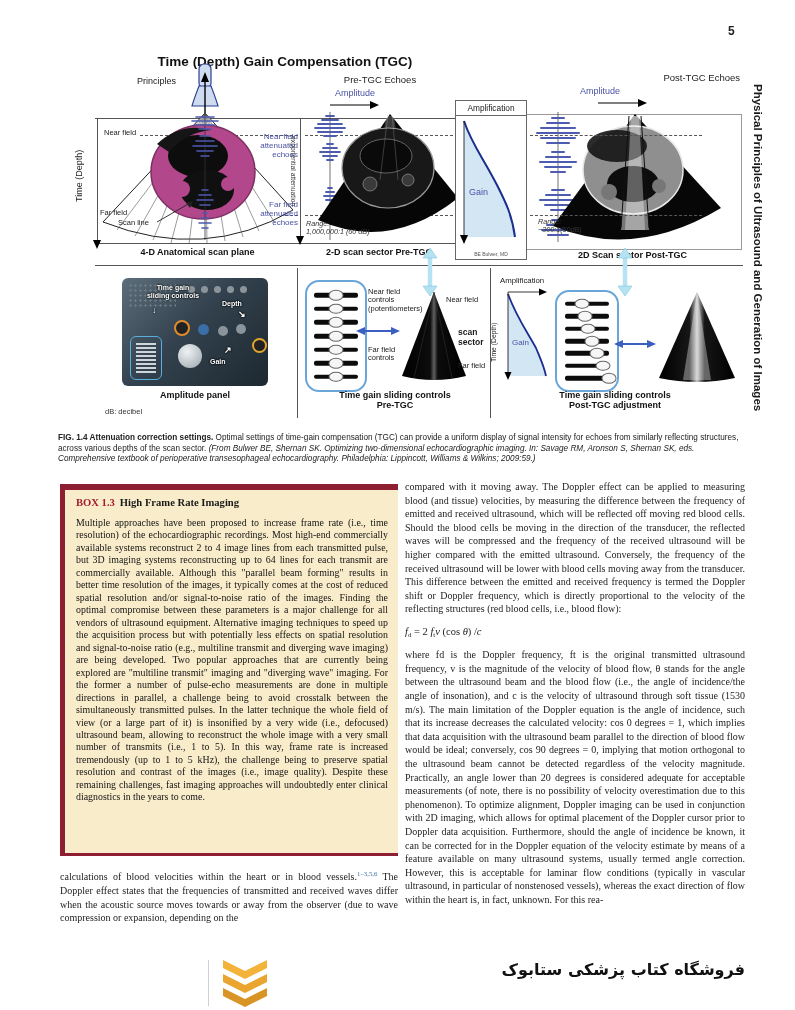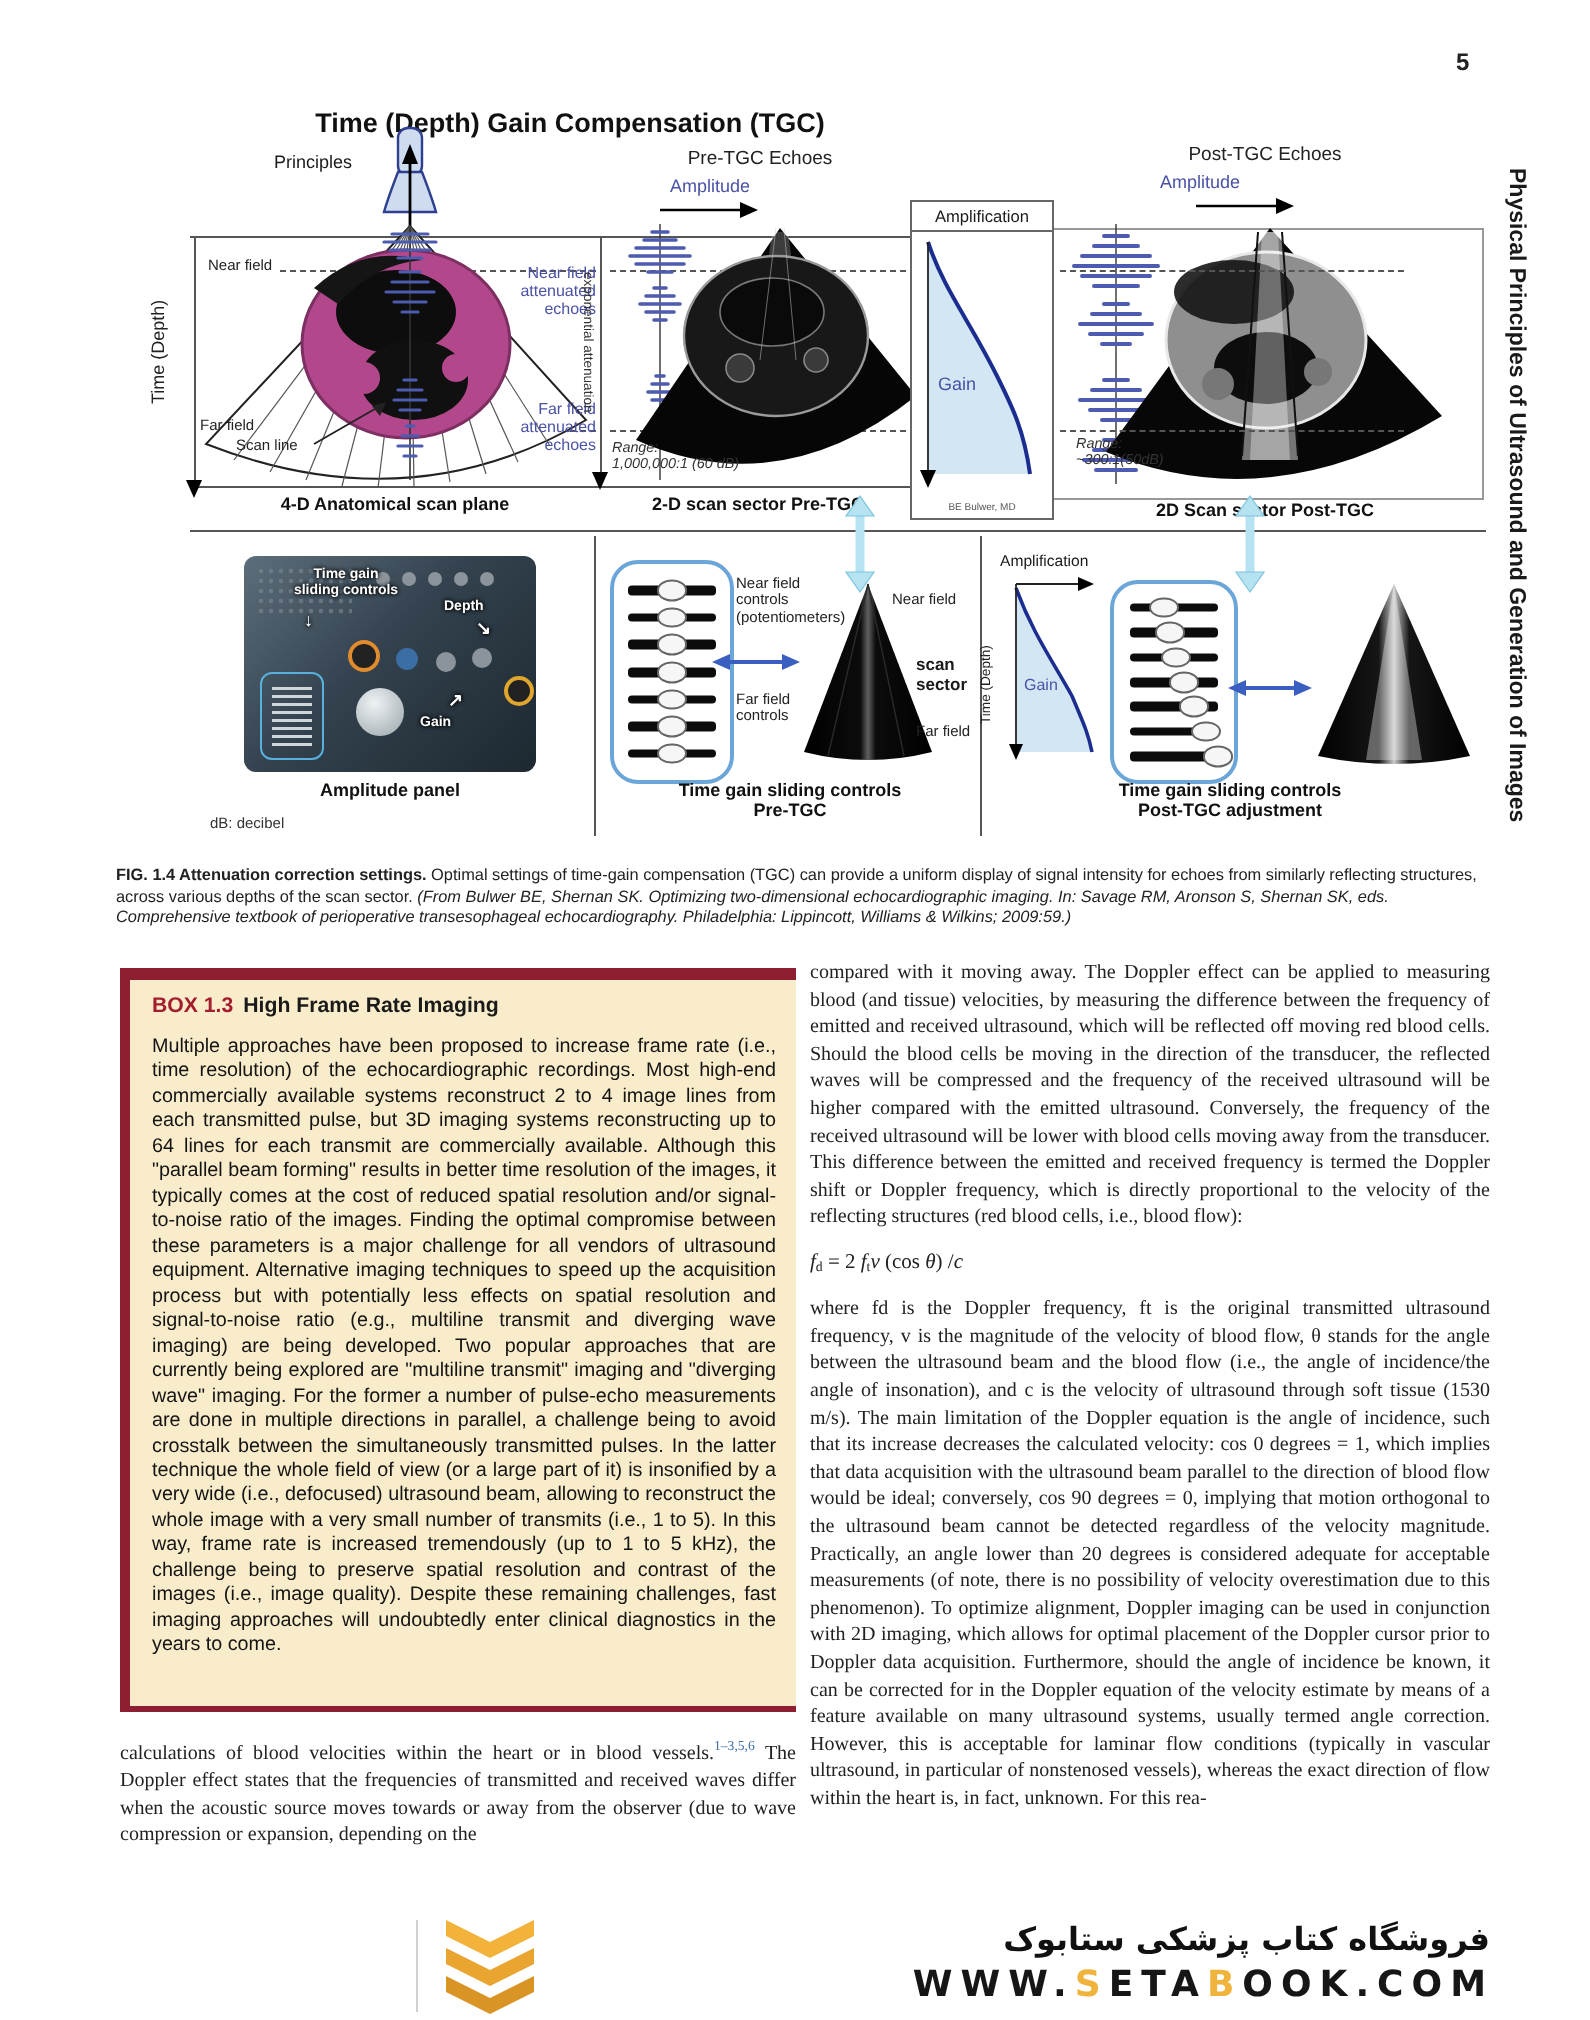--- a/index.html
+++ b/index.html
@@ -29,21 +29,21 @@
      text-shadow:0 0 2px #000,0 0 2px #000;}
   
   .slider-panel{position:absolute;background:#fff;border:2px solid #6aa6d8;border-radius:14px;
      display:flex;flex-direction:column;justify-content:space-evenly;padding:4px 0;}
   .srow{position:relative;height:9px;}
   .strack{position:absolute;left:50%;top:50%;transform:translate(-50%,-50%);width:44px;height:4.5px;background:#0c0c0c;border-radius:2px;}
   .shandle{position:absolute;top:50%;transform:translate(-50%,-50%);width:13px;height:8.5px;
      background:#f6f6f6;border:1.2px solid #666;border-radius:50%;}
   
   #box13{background:#f8ecca;border-left:5px solid #8e1f33;border-top:6px solid #8e1f33;
-     border-bottom:3px solid #8e1f33;padding:7px 10px 12px 11px;min-height:344px;}
+     border-bottom:3px solid #8e1f33;padding:7px 10px 12px 11px;min-height:344px;font-family:Liberation Serif, serif;}
   #box13 .hdr{font-size:10.6px;font-weight:bold;margin-bottom:9px;}
   #box13 .hdr .lbl{color:#a31c30;margin-right:5px;}
   #box13 .bodytxt{font-size:9.9px;line-height:1.26;text-align:justify;color:#141414;}
   
   .serif{font-family:"Liberation Serif",serif;font-size:10px;line-height:1.36;text-align:justify;color:#222;}
   sup.ref{color:#3f6fa8;font-size:6.8px;}
   .seg-i{font-style:italic;}
   .seg-sub{font-size:0.65em;vertical-align:-0.25em;}
   .seg-gold{color:#f0b33c;}
   
@@ -198,21 +198,21 @@
       <svg style="position:absolute;left:2px;top:18px;" width="64" height="126" viewBox="0 0 64 126">
         <path d="M6,2 C14,26 26,40 40,68 C48,84 54,96 57,118 L6,118 Z" fill="#d2e6f4"></path>
         <path d="M6,2 C14,26 26,40 40,68 C48,84 54,96 57,118" fill="none" stroke="#1b2d8e" stroke-width="2"></path>
         <line x1="6" y1="2" x2="6" y2="118" stroke="#222" stroke-width="0.9"></line>
         <polygon points="2,116 10,116 6,125" fill="#000"></polygon>
       </svg>
       <div class="abs blue" style="left:13px;top:86px;font-size:9px;">Gain</div>
       <div class="ctr" style="position:absolute;left:0;bottom:2px;width:100%;font-size:5px;color:#555;">BE Bulwer, MD</div>
     </div>
 
-    <div class="abs ctr panel-head" style="left:465px;top:22px;width:215px;">Post-TGC Echoes</div>
+    <div class="abs ctr panel-head" style="left:465px;top:22px;width:215px;text-align:right;">Post-TGC Echoes</div>
     <div class="abs ctr blue" style="left:465px;top:36px;width:150px;font-size:9px;">Amplitude</div>
 
     <div class="abs" style="left:465px;top:64px;width:215px;height:134px;border:1px solid #999;"></div>
 
     <svg class="abs" style="left:468px;top:62px;" width="70" height="132" viewBox="0 0 70 132">
       <line x1="30" y1="0" x2="30" y2="130" stroke="#333" stroke-width="0.7"></line>
       <g stroke="#4d5bb0" stroke-width="2" stroke-linecap="round">
         <line x1="24" y1="6" x2="36" y2="6"></line>
           <line x1="19" y1="11" x2="41" y2="11"></line>
         <line x1="13" y1="16" x2="47" y2="16"></line>
@@ -457,15 +457,14 @@
 
   <div class="abs" id="fade"></div>
 
   <div class="abs" style="left:208px;top:960px;width:1px;height:46px;background:#d0d0d0;z-index:6;"></div>
   <svg class="abs" style="left:220px;top:958px;z-index:6;" width="50" height="50" viewBox="0 0 50 50">
     <path d="M3,2 L25,13 L47,2 L47,10 L25,21 L3,10 Z" fill="#f3b33a"></path>
     <path d="M3,16 L25,27 L47,16 L47,24 L25,35 L3,24 Z" fill="#e9a52f"></path>
     <path d="M3,30 L25,41 L47,30 L47,38 L25,49 L3,38 Z" fill="#d99426"></path>
   </svg>
   <div class="abs" style="right:50px;top:960px;z-index:6;font-weight:bold;" id="persian-title">فروشگاه کتاب پزشکی ستابوک</div>
-  <div class="abs" style="right:48px;top:982px;z-index:6;" id="footer-url"><span>WWW.</span><span class="seg-gold">S</span><span>ETA</span><span class="seg-gold">B</span><span>OOK.COM</span></div>
 
 </div>
 
 </body></html>

